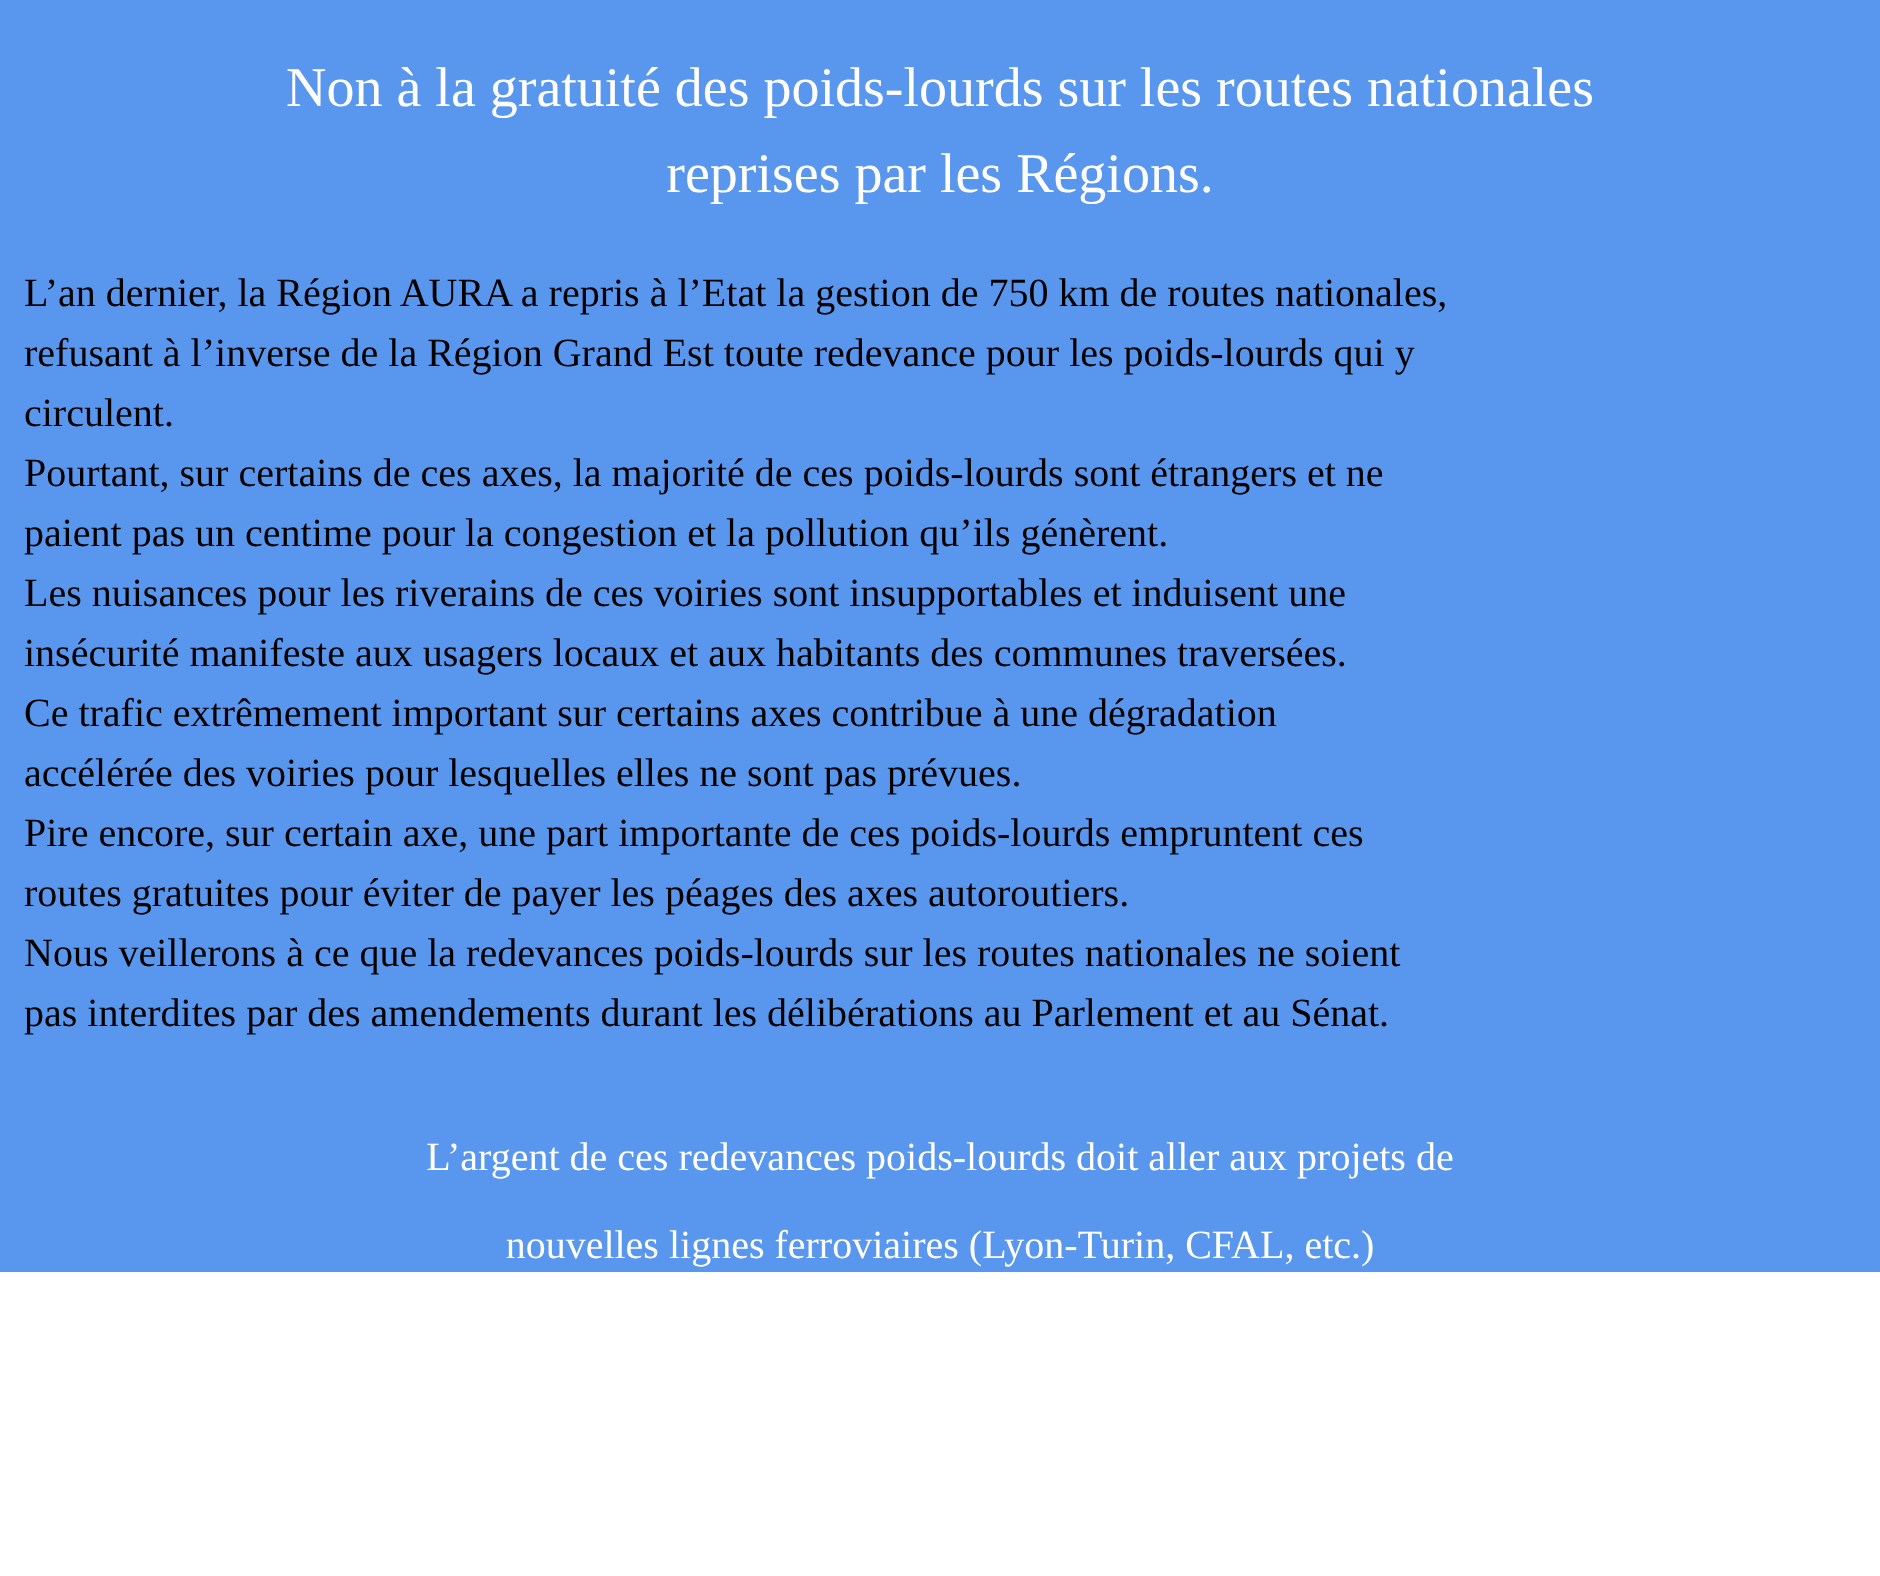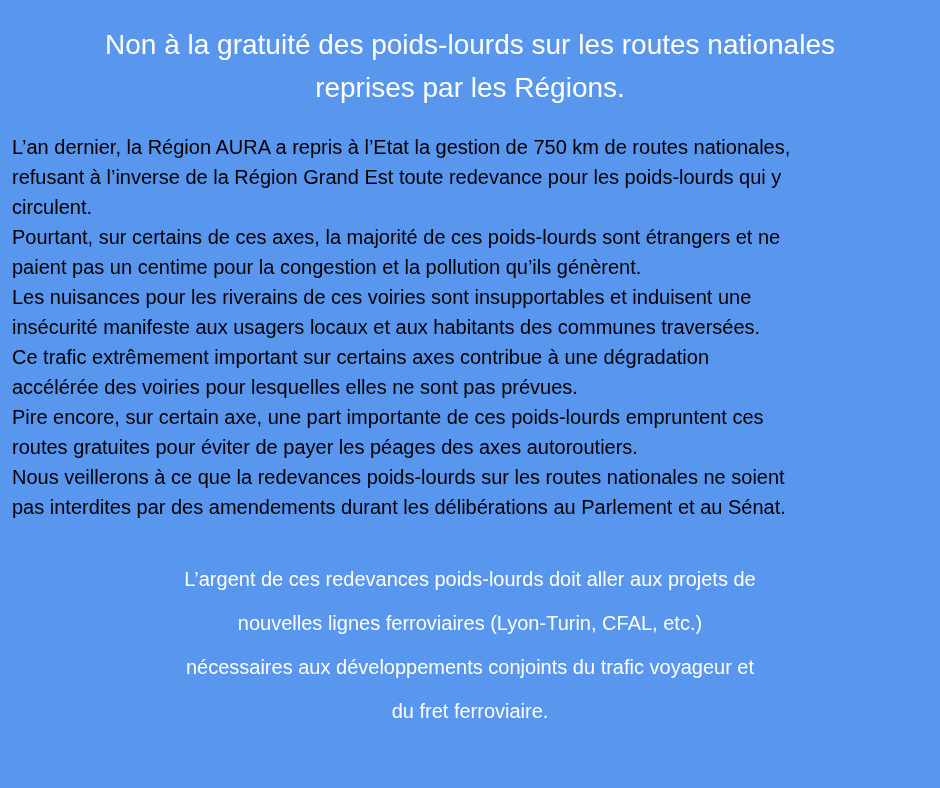--- a/index.html
+++ b/index.html
@@ -2,23 +2,23 @@
 <html lang="fr" style="--background: #5996ed; --light_text: #ffffff; --dark_text: #000000;"><head>
 <meta charset="utf-8">
 <style>
   html, body {
     margin: 0;
     padding: 0;
   }
   .poster {
     position: relative;
     width: 940px;
-    height: 788px;
+    height: 636px;
     background: var(--background, #5996ed);
-    font-family: Liberation Sans, sans-serif;
+    font-family: Liberation Serif, serif;
     overflow: hidden;
     box-sizing: border-box;
   }
   .title {
     margin: 0;
     padding-top: 23px;
     text-align: center;
     color: var(--light_text, #ffffff);
     font-size: 28px;
     font-weight: normal;

